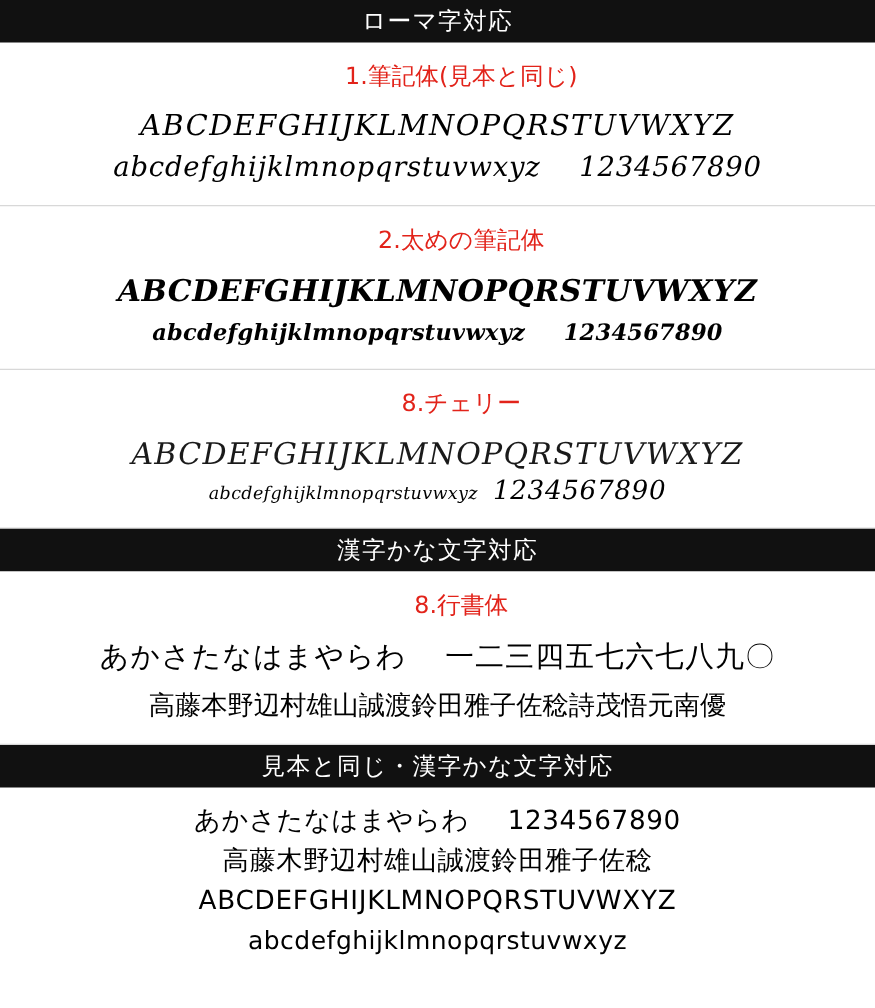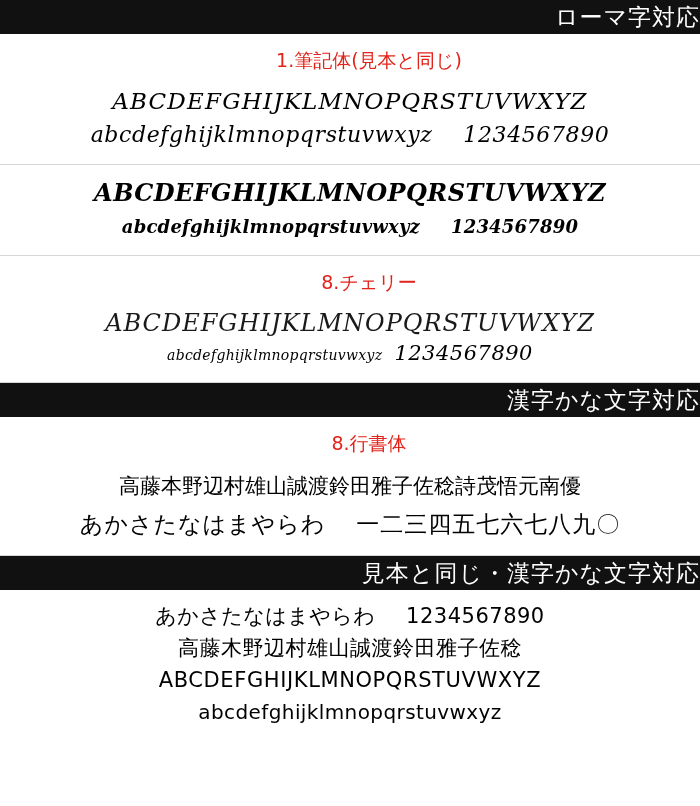--- a/index.html
+++ b/index.html
@@ -18,22 +18,22 @@
     width: 700px;
     height: 806px;
     box-sizing: border-box;
     display: flex;
     flex-direction: column;
     background: #ffffff;
   }
   .section-header {
     background: #111111;
     color: #ffffff;
-    text-align: right;
-    font-size: 23px;
+    text-align: center;
+    font-size: 19px;
     line-height: 34px;
     height: 34px;
     letter-spacing: 1px;
     font-family: "DejaVu Sans", "Liberation Sans", sans-serif;
   }
   .block {
     border-bottom: 1px solid #d8d8d8;
     padding: 10px 0 12px 0;
     text-align: center;
   }
@@ -165,20 +165,21 @@
     <div class="block-title">1.筆記体(見本と同じ)</div>
     <div class="sample-line font-script-upper">ABCDEFGHIJKLMNOPQRSTUVWXYZ</div>
     <div class="sample-line">
       <span class="font-script-lower">abcdefghijklmnopqrstuvwxyz</span>
       <span class="gap-wide"></span>
       <span class="font-script-lower">1234567890</span>
     </div>
   </div>
 
   <div class="block">
+    <div class="block-title">2.太めの筆記体</div>
     <div class="sample-line font-boldscript-upper">ABCDEFGHIJKLMNOPQRSTUVWXYZ</div>
     <div class="sample-line">
       <span class="font-boldscript-lower">abcdefghijklmnopqrstuvwxyz</span>
       <span class="gap-wide"></span>
       <span class="font-boldscript-lower">1234567890</span>
     </div>
   </div>
 
   <div class="block">
     <div class="block-title">8.チェリー</div>
@@ -186,26 +187,26 @@
     <div class="cherry-row">
       <span class="font-cherry-lower">abcdefghijklmnopqrstuvwxyz</span>
       <span class="font-cherry-num">1234567890</span>
     </div>
   </div>
 
   <div class="section-header">漢字かな文字対応</div>
 
   <div class="block">
     <div class="block-title">8.行書体</div>
+    <div class="sample-line">
+      <span class="font-brush">あかさたなはまやらわ</span>
+      <span class="gap-wide"></span>
+      <span class="font-brush">一二三四五七六七八九〇</span>
+    </div>
     <div class="sample-line font-brush-narrow">高藤本野辺村雄山誠渡鈴田雅子佐稔詩茂悟元南優</div>
-    <div class="sample-line">
-      <span class="font-brush">あかさたなはまやらわ</span>
-      <span class="gap-wide"></span>
-      <span class="font-brush">一二三四五七六七八九〇</span>
-    </div>
   </div>
 
   <div class="section-header">見本と同じ・漢字かな文字対応</div>
 
   <div class="block">
     <div class="sample-line">
       <span class="font-maru-jp">あかさたなはまやらわ</span>
       <span class="gap-wide"></span>
       <span class="font-maru-jp">1234567890</span>
     </div>

